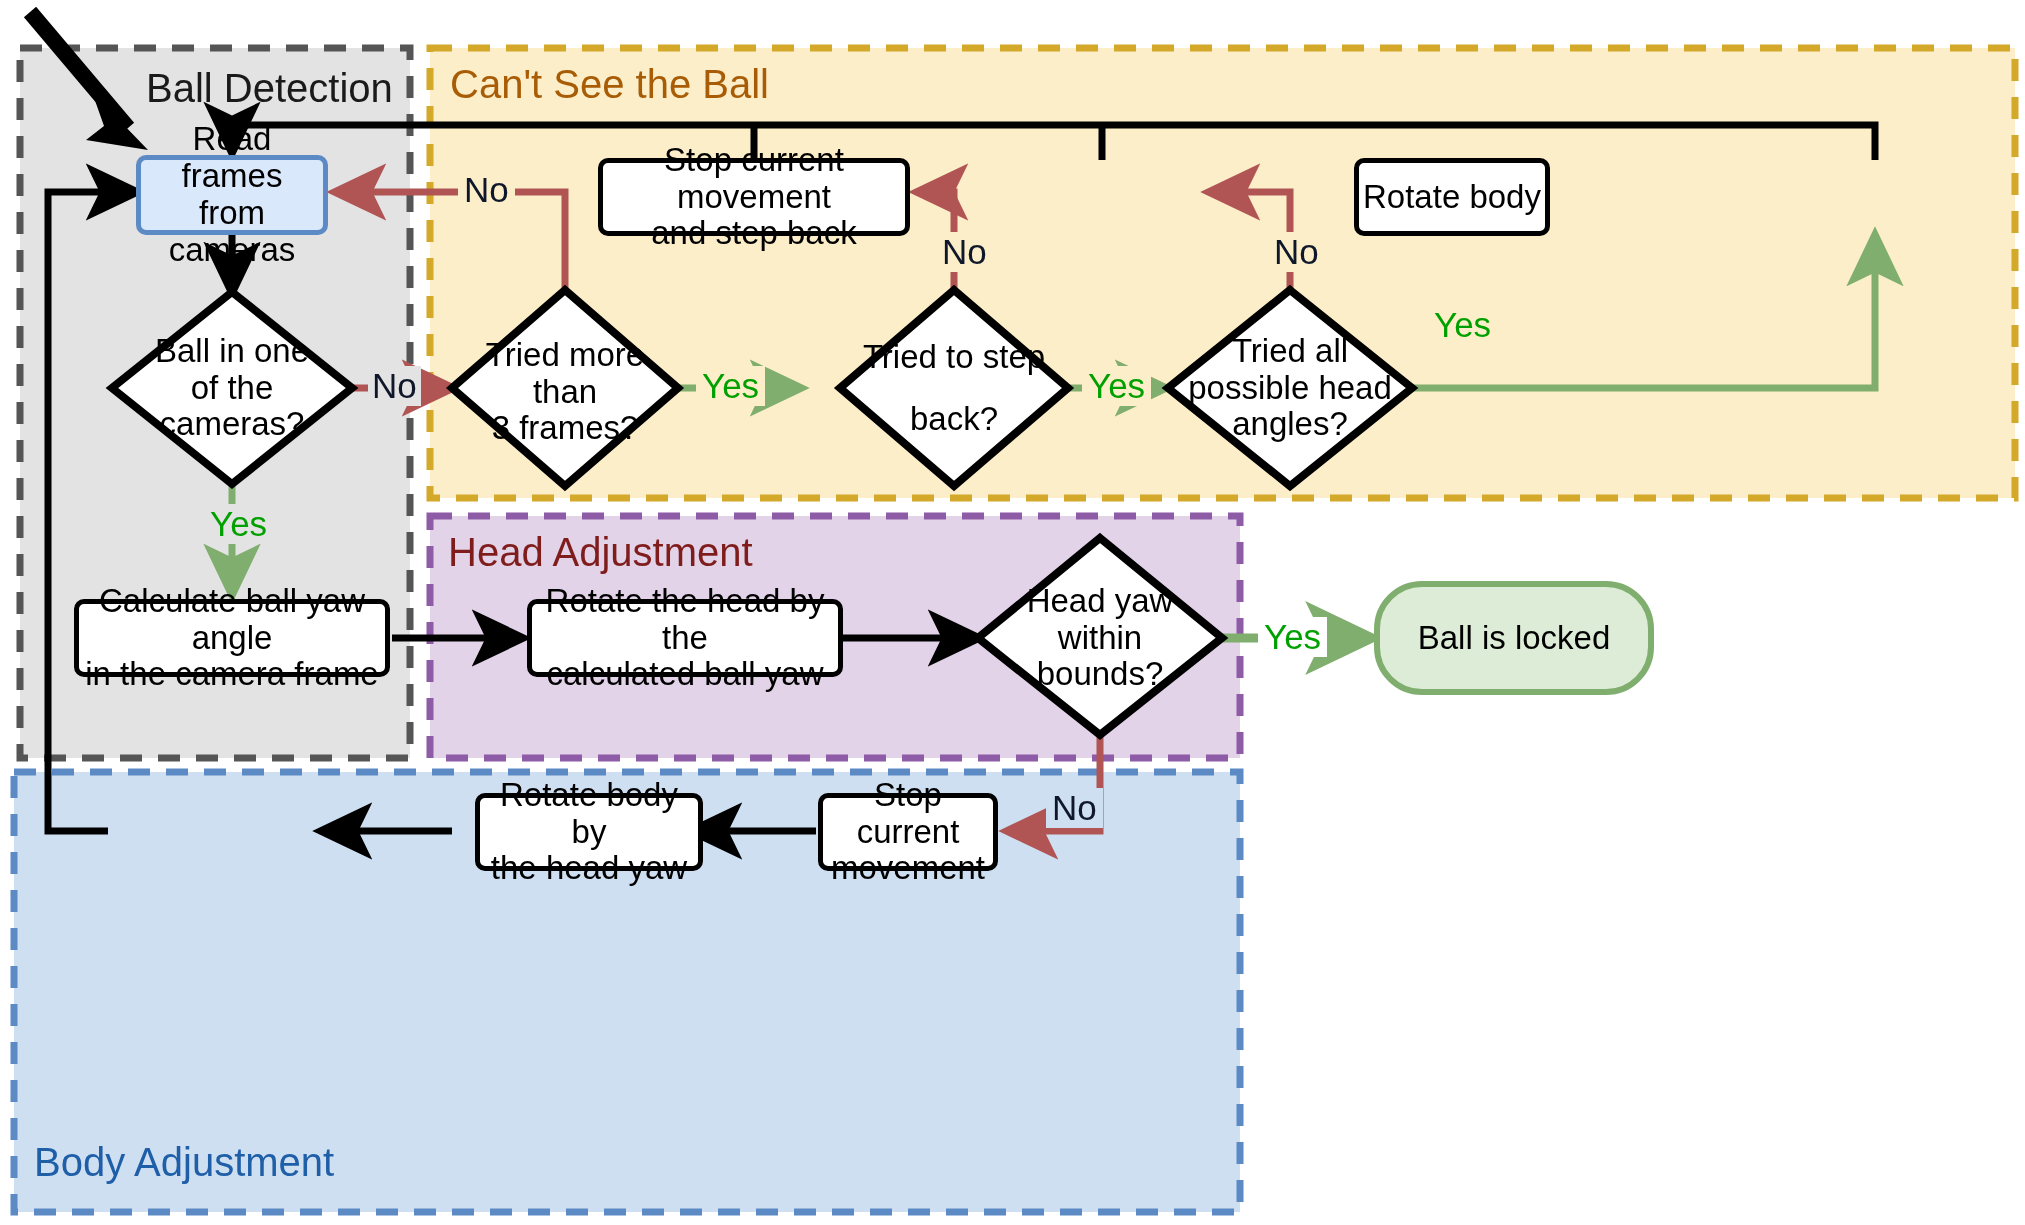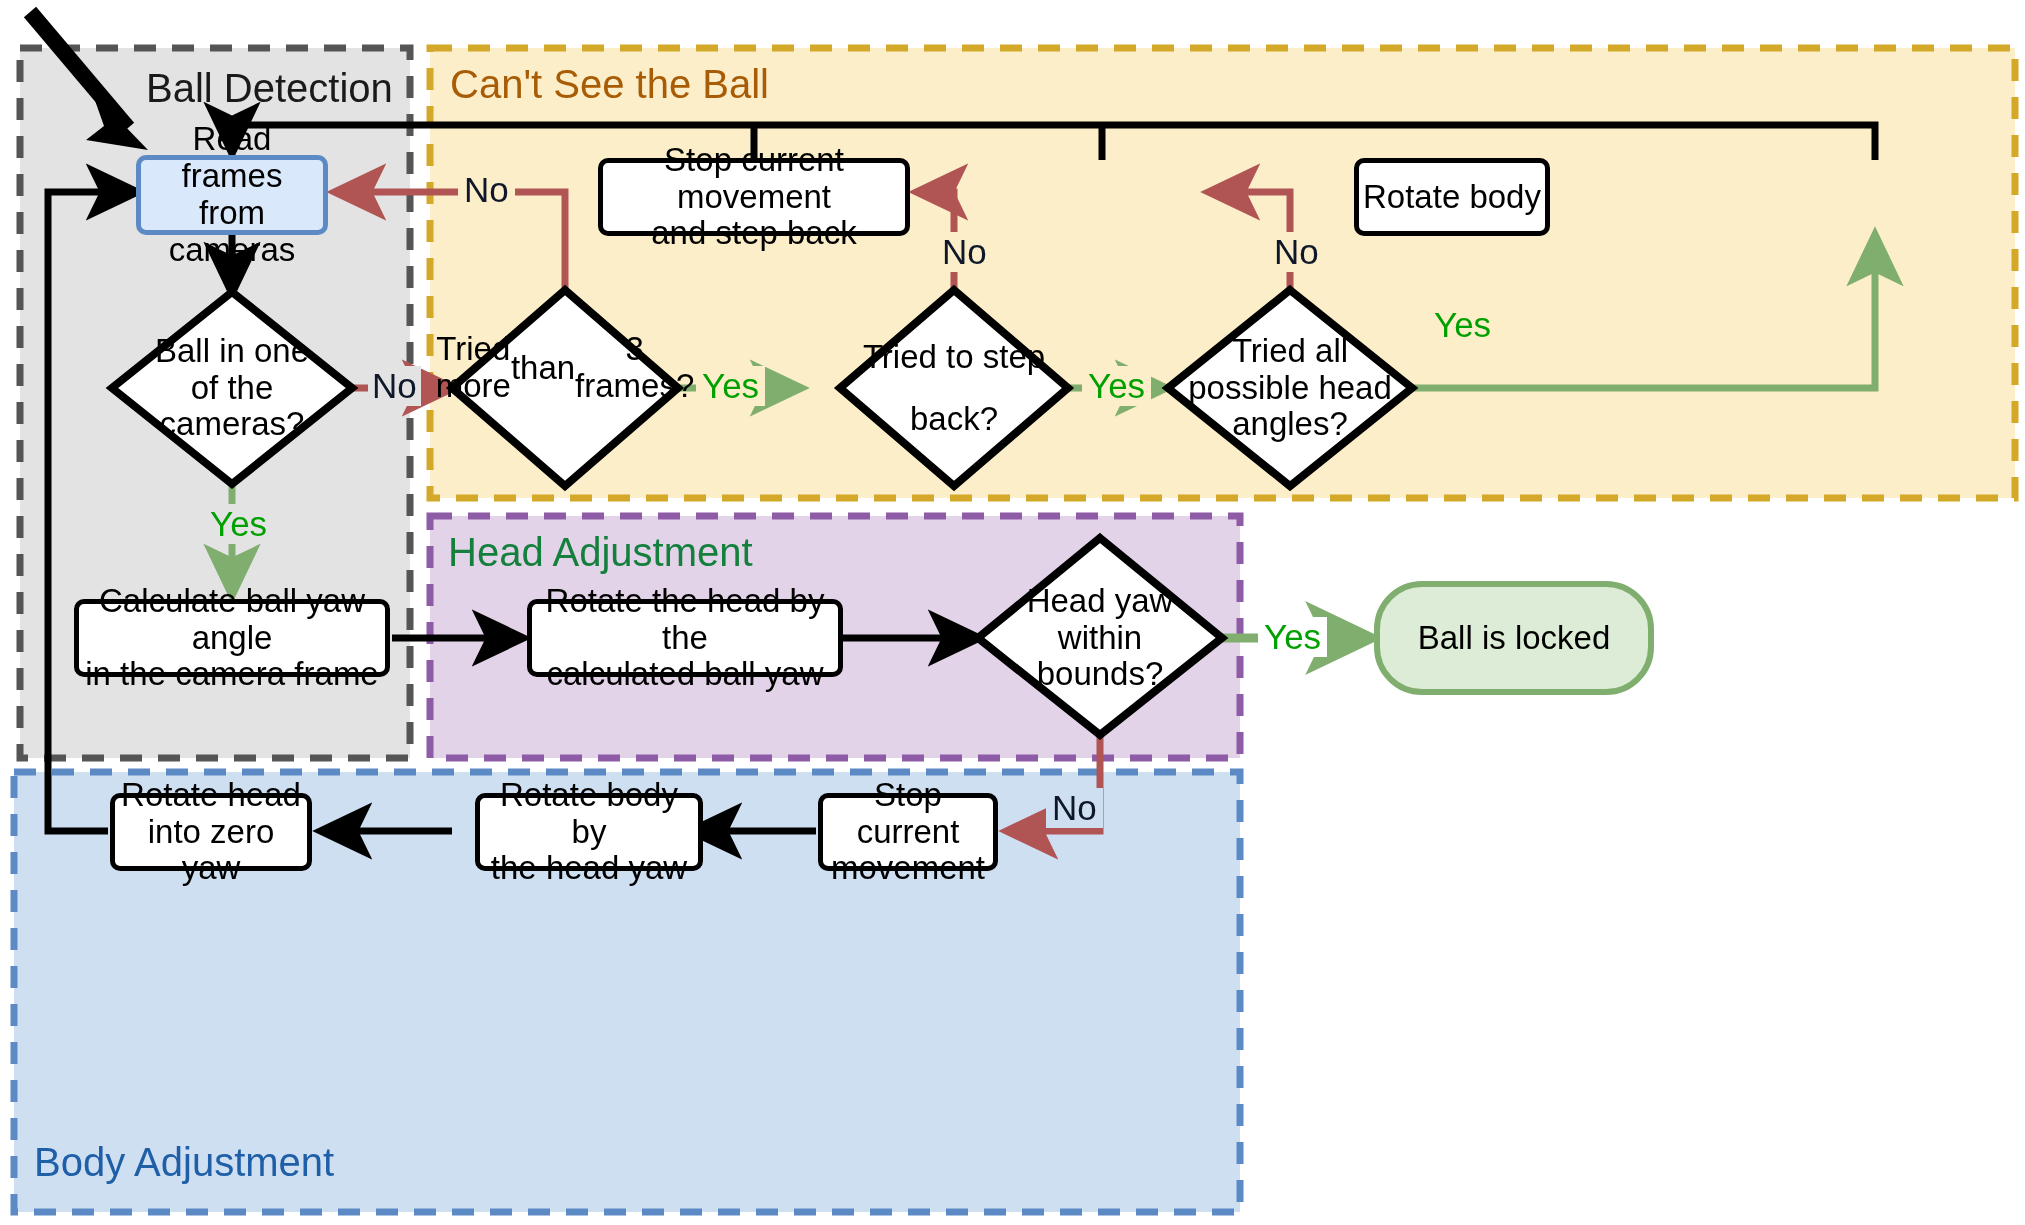--- a/index.html
+++ b/index.html
@@ -91,21 +91,21 @@
 
     <polygon points="232,292 352,388 232,484 112,388" fill="#ffffff" stroke="#000000" stroke-width="8"></polygon>
     <polygon points="565,290 678,388 565,486 452,388" fill="#ffffff" stroke="#000000" stroke-width="8"></polygon>
     <polygon points="954,290 1068,388 954,486 840,388" fill="#ffffff" stroke="#000000" stroke-width="8"></polygon>
     <polygon points="1290,290 1412,388 1290,486 1168,388" fill="#ffffff" stroke="#000000" stroke-width="8"></polygon>
     <polygon points="1100,538 1222,638 1100,735 978,638" fill="#ffffff" stroke="#000000" stroke-width="8"></polygon>
   </svg>
 
   <div class="grp-title" style="left:146px;top:66px;color:#1a1a1a;">Ball Detection</div>
   <div class="grp-title" style="left:450px;top:62px;color:#a85c06;">Can't See the Ball</div>
-  <div class="grp-title" style="left:448px;top:530px;color:#15803d;">Head Adjustment</div>
+  <div class="grp-title" style="left:448px;top:530px;color:#7f1d1d;">Head Adjustment</div>
   <div class="grp-title" style="left:34px;top:1140px;color:#1f5fa8;">Body Adjustment</div>
 
   <div class="node proc-accent" style="left:136px;top:155px;width:192px;height:80px;flex-direction:column;">
     <span>Read frames</span>
     <span>from cameras</span>
   </div>
 
   <div class="node proc" style="left:598px;top:158px;width:312px;height:78px;flex-direction:column;">
     <span>Stop current movement</span>
     <span>and step back</span>
@@ -133,32 +133,28 @@
   <div class="node proc" style="left:818px;top:793px;width:180px;height:78px;flex-direction:column;">
     <span>Stop current</span>
     <span>movement</span>
   </div>
 
   <div class="node proc" style="left:455px;top:793px;width:228px;height:78px;flex-direction:column;margin-left:20px;">
     <span>Rotate body by</span>
     <span>the head yaw</span>
   </div>
 
-  <div class="node proc" style="left:110px;top:793px;width:202px;height:78px;flex-direction:column;">
-    <span>Rotate head</span>
-    <span>into zero yaw</span>
-  </div>
 
   <div class="dlabel" style="left:112px;top:336px;width:240px;height:104px;flex-direction:column;">
     <span>Ball in one</span>
     <span>of the</span>
     <span>cameras?</span>
   </div>
 
-  <div class="dlabel" style="left:445px;top:316px;width:240px;height:104px;flex-direction:row;">
+  <div class="dlabel" style="left:445px;top:340px;width:240px;height:104px;flex-direction:column;">
     <span>Tried more</span>
     <span>than</span>
     <span>3 frames?</span>
   </div>
 
   <div class="dlabel" style="left:834px;top:352px;width:240px;height:72px;flex-direction:column;gap:25px;">
     <span>Tried to step</span>
     <span>back?</span>
   </div>
 

